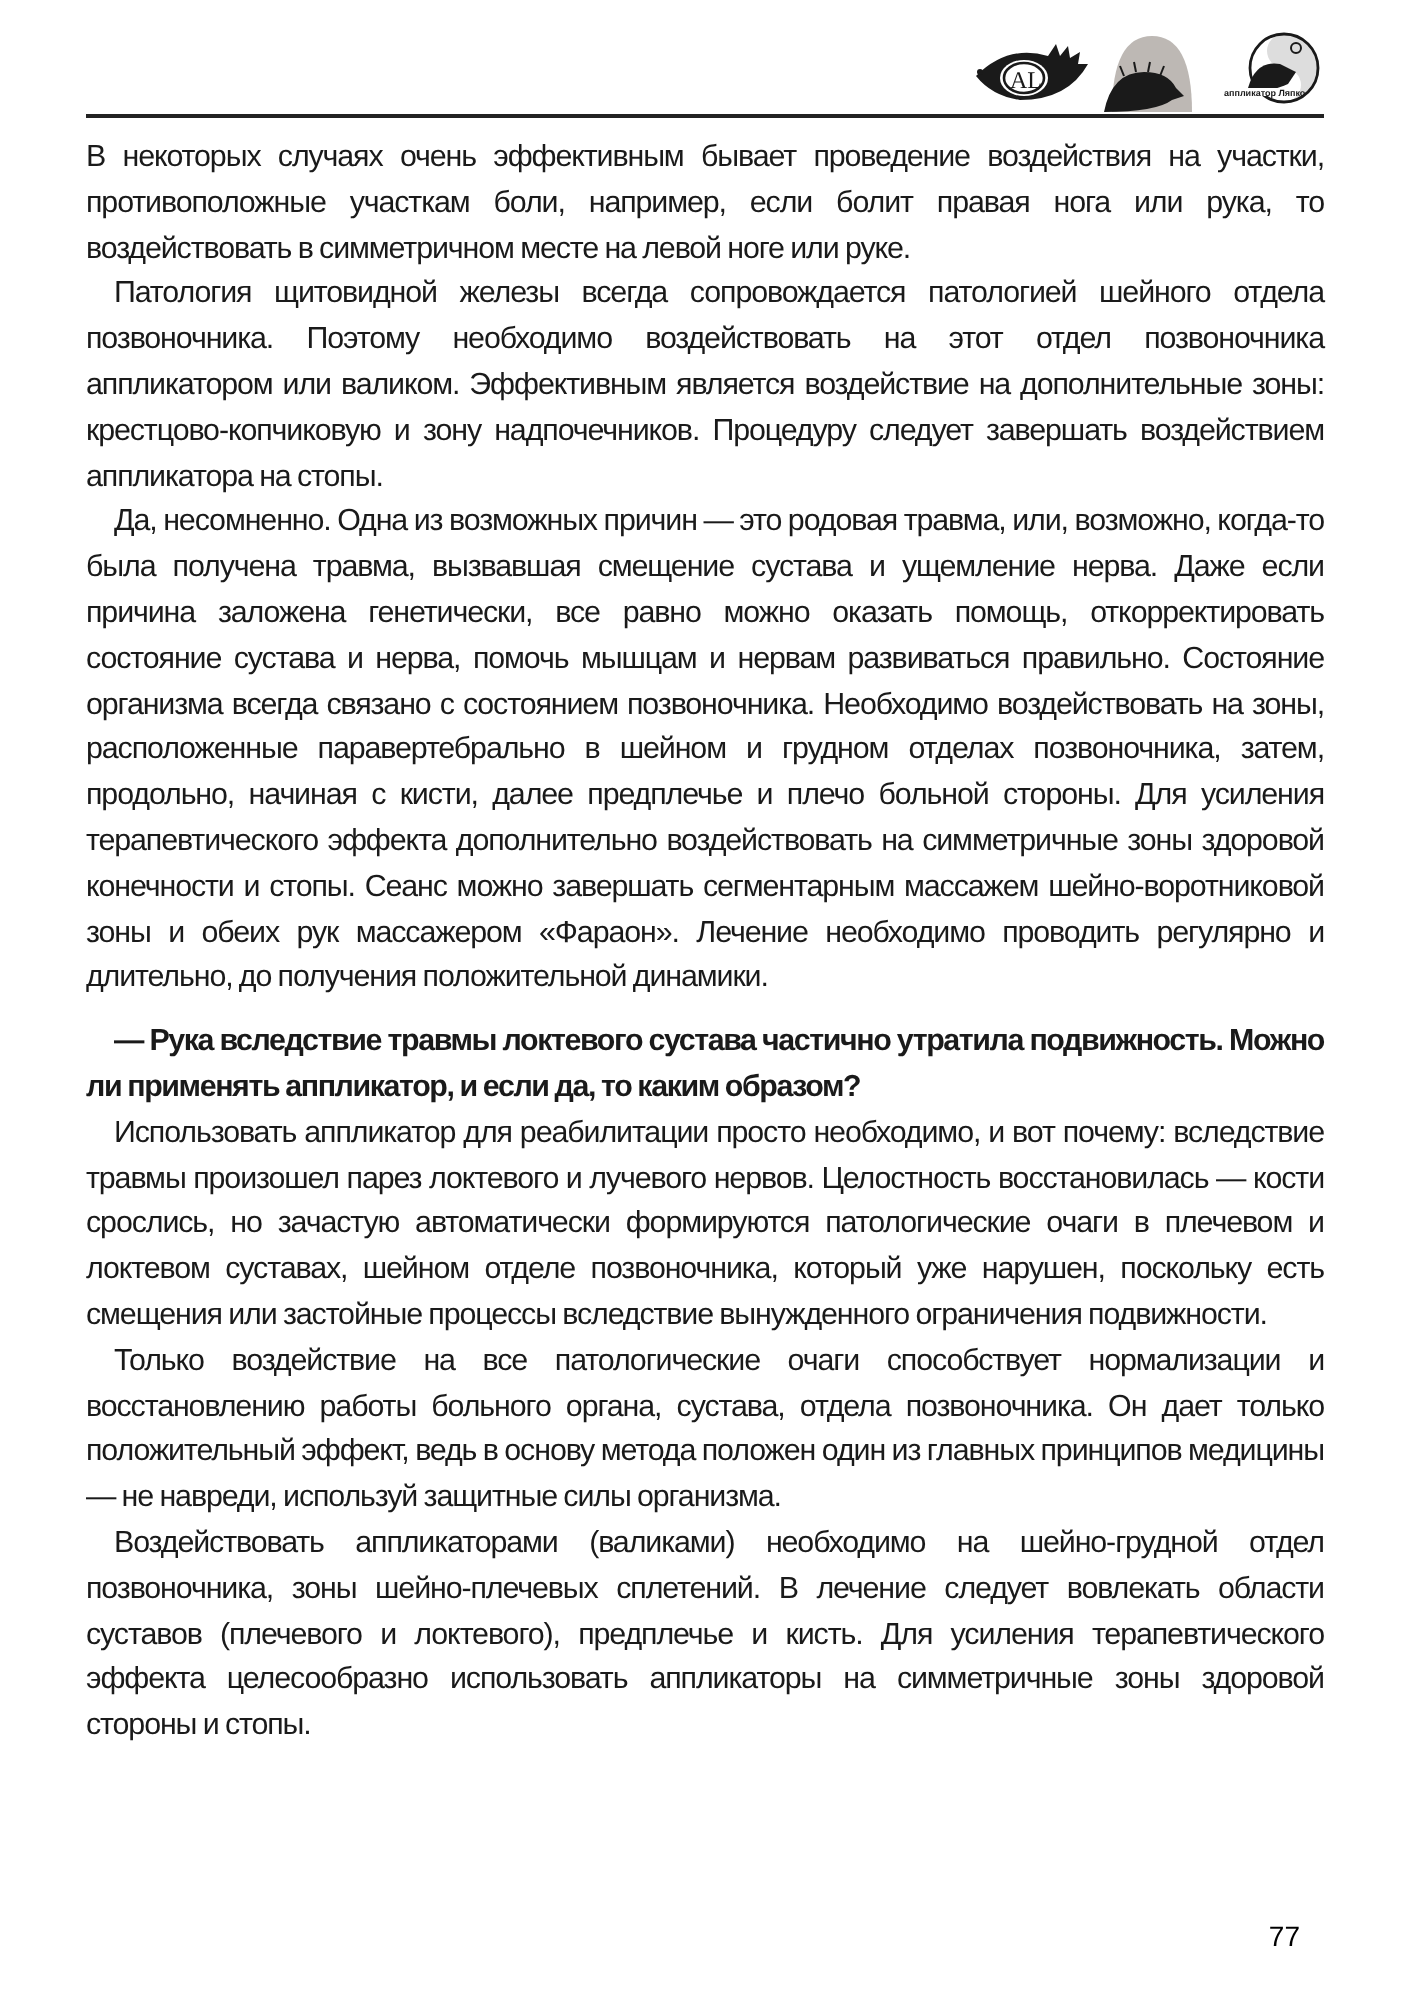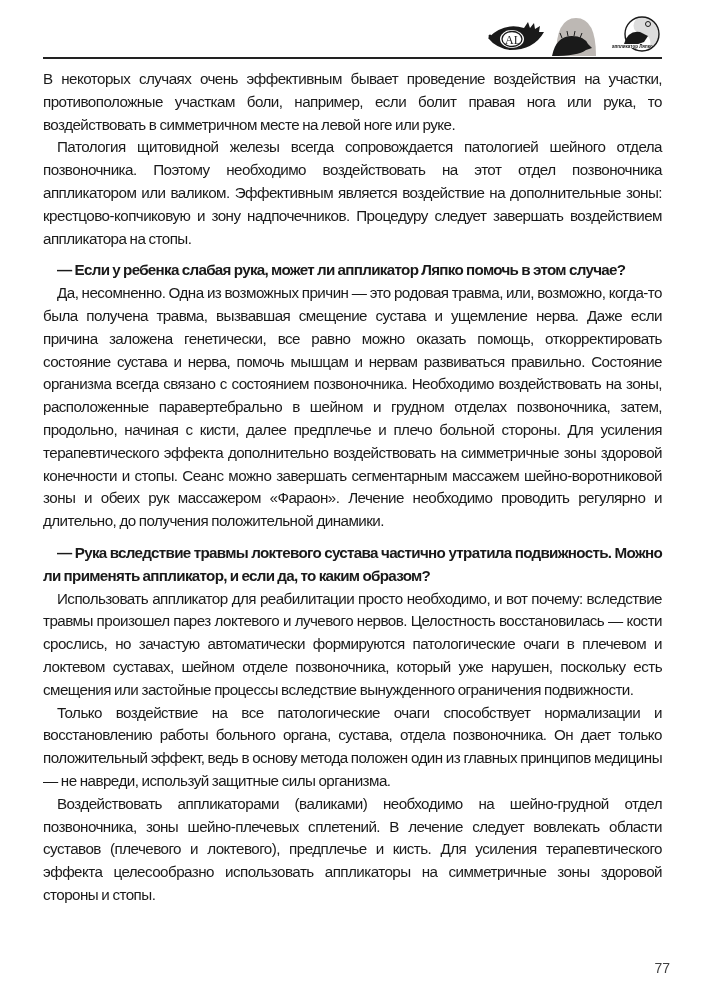--- a/index.html
+++ b/index.html
@@ -17,22 +17,22 @@
     position: absolute; left: 43px; top: 68px; width: 619px;
     font-family: "Liberation Sans", sans-serif; font-size: 15.2px; line-height: 22.8px;
     text-align: justify; letter-spacing: -0.55px; word-spacing: -0.5px;
   }
   .content p { margin: 0; text-indent: 14px; hyphens: manual; }
   .content h2 {
     margin: 9px 0 0 0; font-size: 15.2px; line-height: 22.8px; font-weight: bold;
     text-indent: 14px; letter-spacing: -0.7px; text-align: justify;
   }
   .page-number {
-    position: absolute; right: 34px; top: 960px;
-    font-family: "Liberation Sans", sans-serif; font-size: 14px; color: #404040;
+    position: absolute; right: 54px; top: 960px;
+    font-family: "Liberation Sans", sans-serif; font-size: 14px; color: #000000;
   }
 </style>
 </head>
 <body>
 
 <div class="header">
   <div class="logos">
     <svg class="logo" style="left:2px;top:4px" width="62" height="36" viewBox="0 0 62 36">
       <path d="M4 20 Q20 4 40 10 L44 4 L46 10 L50 5 L51 11 L56 8 L55 14 L60 14 Q50 32 26 32 Q12 30 4 20 Z" fill="#1a1a1a"></path>
       <ellipse cx="28" cy="21" rx="12" ry="9" fill="#fff"></ellipse>
@@ -58,21 +58,20 @@
       <rect x="2" y="30" width="34" height="4" fill="#fff"></rect>
       <text x="2" y="34" font-family="Liberation Sans, sans-serif" font-size="4.5" font-weight="bold" fill="#1a1a1a">аппликатор Ляпко</text>
     </svg>
   </div>
   <div class="header-rule"></div>
 </div>
 
 <div class="content" id="content">
     <p style="text-indent: 0px;">В некоторых случаях очень эффективным бывает проведение воздействия на участки, противоположные участкам боли, например, если болит правая нога или рука, то воздействовать в симметричном месте на левой ноге или руке.</p>
     <p>Патология щитовидной железы всегда сопровождается патологией шейного отдела позвоночника. Поэтому необходимо воздействовать на этот отдел позвоночника аппликатором или валиком. Эффективным является воздействие на дополнительные зоны: крестцово-копчиковую и зону надпочечников. Процедуру следует завершать воздействием аппликатора на стопы.</p>
-    <h2>— Если у ребенка слабая рука, может ли аппликатор Ляпко помочь в этом случае?</h2>
     <p>Да, несомненно. Одна из возможных причин — это родовая травма, или, возможно, когда-то была получена травма, вызвавшая смещение сустава и ущемление нерва. Даже если причина заложена генетически, все равно можно оказать помощь, откорректировать состояние сустава и нерва, помочь мышцам и нервам развиваться правильно. Состояние организма всегда связано с состоянием позвоночника. Необходимо воздействовать на зоны, расположенные паравертебрально в шейном и грудном отделах позвоночника, затем, продольно, начиная с кисти, далее предплечье и плечо больной стороны. Для усиления терапевтического эффекта дополнительно воздействовать на симметричные зоны здоровой конечности и стопы. Сеанс можно завершать сегментарным массажем шейно-воротниковой зоны и обеих рук массажером «Фараон». Лечение необходимо проводить регулярно и длительно, до получения положительной динамики.</p>
     <h2>— Рука вследствие травмы локтевого сустава частично утратила подвижность. Можно ли применять аппликатор, и если да, то каким образом?</h2>
     <p>Использовать аппликатор для реабилитации просто необходимо, и вот почему: вследствие травмы произошел парез локтевого и лучевого нервов. Целостность восстановилась — кости срослись, но зачастую автоматически формируются патологические очаги в плечевом и локтевом суставах, шейном отделе позвоночника, который уже нарушен, поскольку есть смещения или застойные процессы вследствие вынужденного ограничения подвижности.</p>
     <p>Только воздействие на все патологические очаги способствует нормализации и восстановлению работы больного органа, сустава, отдела позвоночника. Он дает только положительный эффект, ведь в основу метода положен один из главных принципов медицины — не навреди, используй защитные силы организма.</p>
     <p>Воздействовать аппликаторами (валиками) необходимо на шейно-грудной отдел позвоночника, зоны шейно-плечевых сплетений. В лечение следует вовлекать области суставов (плечевого и локтевого), предплечье и кисть. Для усиления терапевтического эффекта целесообразно использовать аппликаторы на симметричные зоны здоровой стороны и стопы.</p>
   </div>
 
 <div class="page-number">77</div>
 
 </body></html>

